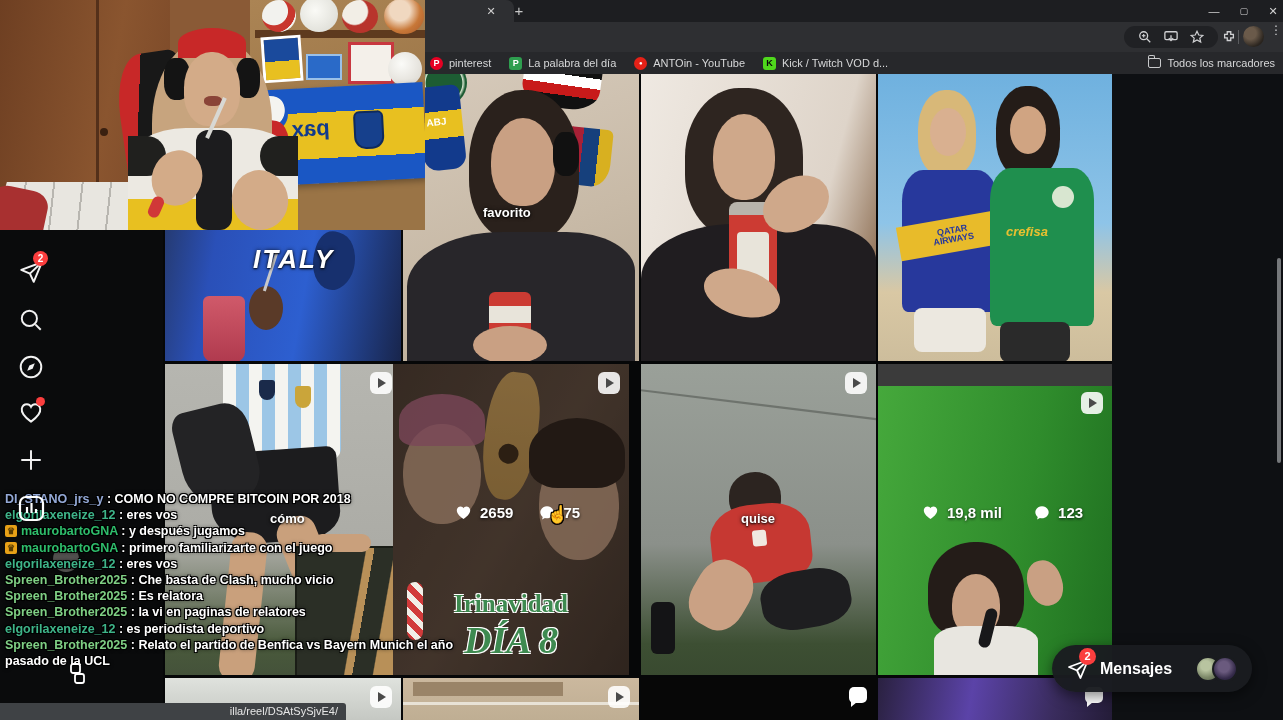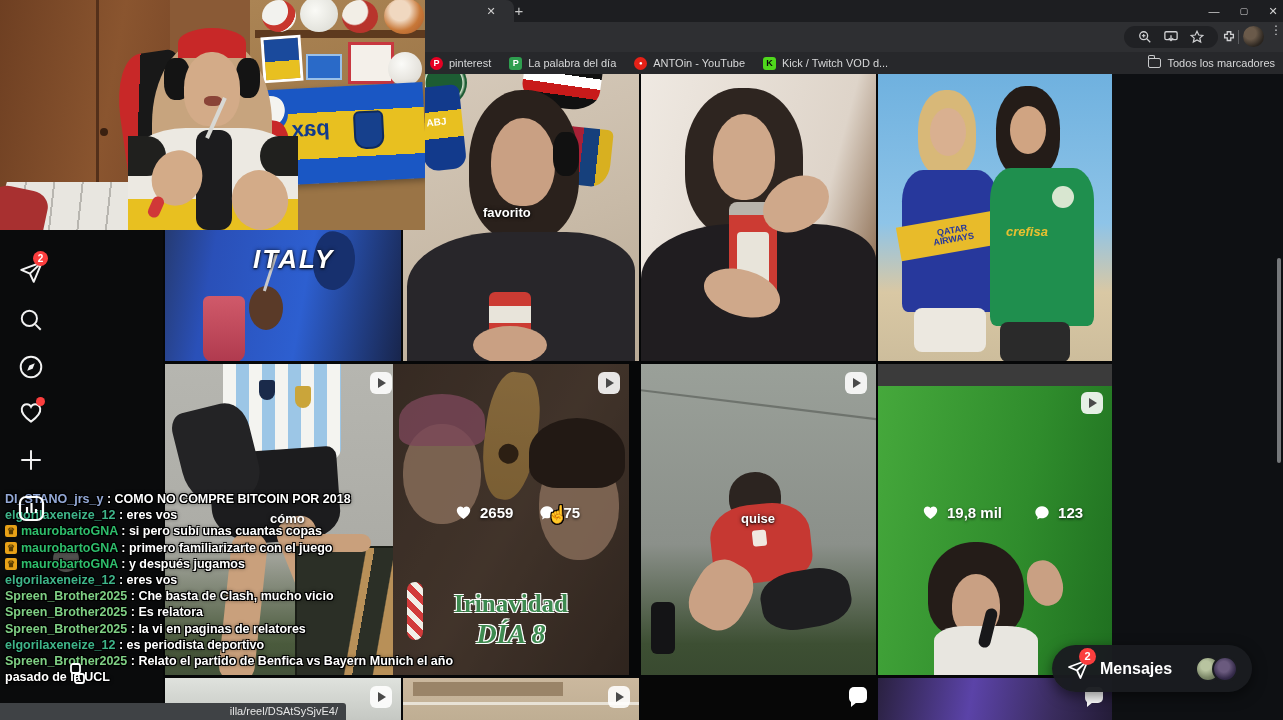--- a/index.html
+++ b/index.html
@@ -264,21 +264,21 @@
           <path d="M12 21 C4 15.5 2 11 2.7 7.8 C3.3 5 5.4 3.4 7.9 3.4 C9.8 3.4 11.3 4.5 12 6 C12.7 4.5 14.2 3.4 16.1 3.4 C18.6 3.4 20.7 5 21.3 7.8 C22 11 20 15.5 12 21 Z" fill="#fff"></path>
         </svg>
       <span>2659</span>
       <svg class="cbub-ic" style="margin-left:18px;" viewBox="0 0 24 24">
           <path d="M12 2 C6.5 2 2 6 2 11 C2 13.8 3.4 16.2 5.6 17.9 L4.6 21.8 L8.9 19.6 C9.9 19.9 10.9 20 12 20 C17.5 20 22 16 22 11 C22 6 17.5 2 12 2 Z" fill="#fff"></path>
         </svg>
       <span>75</span>
     </div>
     <div class="shape" style="left:14px;top:218px;width:16px;height:58px;background:repeating-linear-gradient(45deg,#d23b3b 0 6px,#f2efe8 6px 12px);border-radius:8px;"></div>
     <div style="position:absolute;left:0;top:226px;width:236px;text-align:center;color:#3e8a50;font-family:'Liberation Serif',serif;font-weight:bold;font-size:25px;text-shadow:-1px -1px 0 #fff,1px -1px 0 #fff,-1px 1px 0 #fff,1px 1px 0 #fff;z-index:3;">Irinavidad</div>
-    <div style="position:absolute;left:0;top:254px;width:236px;text-align:center;color:#3e8a50;font-family:'Liberation Serif',serif;font-weight:bold;font-size:28px;font-style:italic;text-shadow:-1px -1px 0 #fff,1px -1px 0 #fff,-1px 1px 0 #fff,1px 1px 0 #fff;z-index:3;">DÍA 8</div>
+    <div style="position:absolute;left:0;top:254px;width:236px;text-align:center;color:#3e8a50;font-family:'Liberation Serif',serif;font-weight:bold;font-size:38px;font-style:italic;text-shadow:-1px -1px 0 #fff,1px -1px 0 #fff,-1px 1px 0 #fff,1px 1px 0 #fff;z-index:3;">DÍA 8</div>
   </div>
 
   <div class="cell" style="left:641px;top:364px;width:235px;height:311px;background:linear-gradient(#9aa099 0%,#8b908a 58%,#3d4f33 90%,#394a30 100%);">
     <div class="reel-ic"></div>
     <div class="shape" style="left:-10px;top:40px;width:260px;height:2px;background:#6e736d;transform:rotate(7deg);"></div>
     <div class="shape" style="left:88px;top:108px;width:52px;height:48px;background:#2c2420;border-radius:50% 50% 40% 40%;"></div>
     <div class="shape" style="left:70px;top:140px;width:100px;height:78px;background:#c63832;border-radius:40% 40% 30% 30%;transform:rotate(-6deg);">
       <div style="position:absolute;left:42px;top:26px;width:14px;height:16px;background:#f0e8e0;border-radius:3px;"></div>
     </div>
     <div class="shape" style="left:52px;top:196px;width:56px;height:70px;background:#caa184;border-radius:40%;transform:rotate(30deg);"></div>
@@ -372,23 +372,22 @@
   </svg>
   <div class="abs" style="left:53px;top:546px;width:26px;height:26px;border-radius:50%;background:rgba(220,215,210,.35);z-index:58;"></div>
   <svg class="abs float-ic" style="left:68px;top:662px;width:20px;height:24px;" viewBox="0 0 20 24">
     <rect x="3" y="2" width="9" height="9" rx="2" fill="none" stroke="#fff" stroke-width="1.8"></rect>
     <rect x="7" y="12" width="9" height="9" rx="2" fill="none" stroke="#fff" stroke-width="1.8"></rect>
   </svg>
 
   <div class="abs chat">
       <div class="chat-line"><span class="chat-user" style="color: rgb(147, 168, 214);">DI_STANO_jrs_y</span><span class="chat-sep"> : </span><span>COMO NO COMPRE BITCOIN POR 2018</span></div>
       <div class="chat-line"><span class="chat-user" style="color: rgb(62, 180, 137);">elgorilaxeneize_12</span><span class="chat-sep"> : </span><span>eres vos</span></div>
-      <div class="chat-line"><span class="chat-badge">♛</span><span class="chat-user" style="color: rgb(46, 189, 107);">maurobartoGNA</span><span class="chat-sep"> : </span><span>si pero subí unas cuantas copas</span></div>
+      <div class="chat-line"><span class="chat-badge">♛</span><span class="chat-user" style="color: rgb(46, 189, 107);">maurobartoGNA</span><span class="chat-sep"> : </span><span>y después jugamos</span></div>
       <div class="chat-line"><span class="chat-badge">♛</span><span class="chat-user" style="color: rgb(46, 189, 107);">maurobartoGNA</span><span class="chat-sep"> : </span><span>primero familiarizarte con el juego</span></div>
-      <div class="chat-line"><span class="chat-badge">♛</span><span class="chat-user" style="color: rgb(46, 189, 107);">maurobartoGNA</span><span class="chat-sep"> : </span><span>y después jugamos</span></div>
       <div class="chat-line"><span class="chat-user" style="color: rgb(62, 180, 137);">elgorilaxeneize_12</span><span class="chat-sep"> : </span><span>eres vos</span></div>
       <div class="chat-line"><span class="chat-user" style="color: rgb(127, 207, 132);">Spreen_Brother2025</span><span class="chat-sep"> : </span><span>Che basta de Clash, mucho vicio</span></div>
       <div class="chat-line"><span class="chat-user" style="color: rgb(127, 207, 132);">Spreen_Brother2025</span><span class="chat-sep"> : </span><span>Es relatora</span></div>
       <div class="chat-line"><span class="chat-user" style="color: rgb(127, 207, 132);">Spreen_Brother2025</span><span class="chat-sep"> : </span><span>la vi en paginas de relatores</span></div>
       <div class="chat-line"><span class="chat-user" style="color: rgb(62, 180, 137);">elgorilaxeneize_12</span><span class="chat-sep"> : </span><span>es periodista deportivo</span></div>
       <div class="chat-line"><span class="chat-user" style="color: rgb(127, 207, 132);">Spreen_Brother2025</span><span class="chat-sep"> : </span><span>Relato el partido de Benfica vs Bayern Munich el año pasado de la UCL</span></div>
     </div>
 
   <div class="abs tooltip">illa/reel/DSAtSySjvE4/</div>
 

